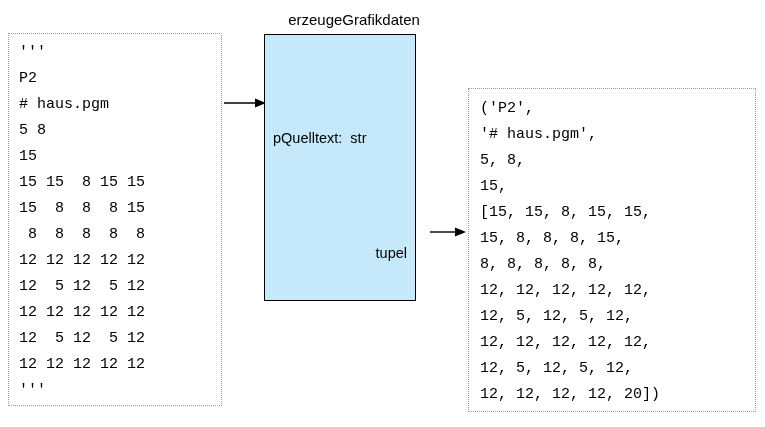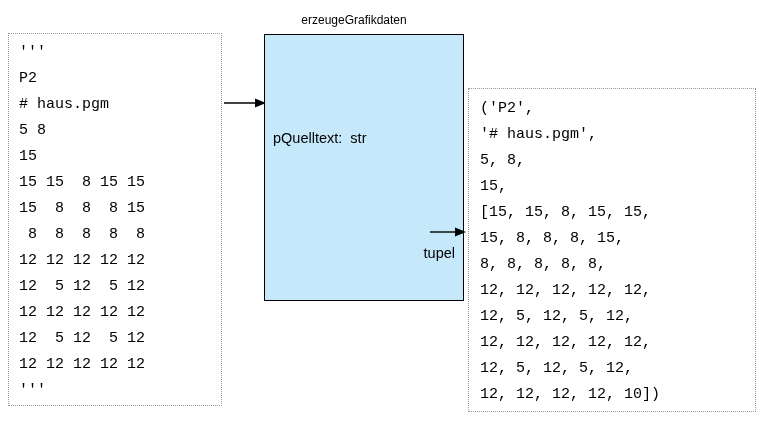--- a/index.html
+++ b/index.html
@@ -62,32 +62,32 @@
   }
   #output-box .code-text {
     padding: 7px 0 0 11px;
   }
 
   
   #process-box {
     position: absolute;
     left: 264px;
     top: 34px;
-    width: 200px;
+    width: 152px;
     height: 267px;
     background: #c5e8fb;
     border: 1px solid #000000;
     box-sizing: border-box;
   }
   #process-title {
     position: absolute;
     left: 264px;
     top: 10px;
     width: 180px;
-    font-size: 12px;
+    font-size: 15px;
     line-height: 20px;
     text-align: center;
     white-space: nowrap;
     color: #000000;
   }
   .port-label {
     position: absolute;
     font-size: 14.5px;
     line-height: 18px;
     white-space: pre;
@@ -170,16 +170,16 @@
 '# haus.pgm',
 5, 8,
 15,
 [15, 15, 8, 15, 15,
 15, 8, 8, 8, 15,
 8, 8, 8, 8, 8,
 12, 12, 12, 12, 12,
 12, 5, 12, 5, 12,
 12, 12, 12, 12, 12,
 12, 5, 12, 5, 12,
-12, 12, 12, 12, 10])</pre>
+12, 12, 12, 12, 20])</pre>
   </div>
 
 </div>
 
 </body></html>

